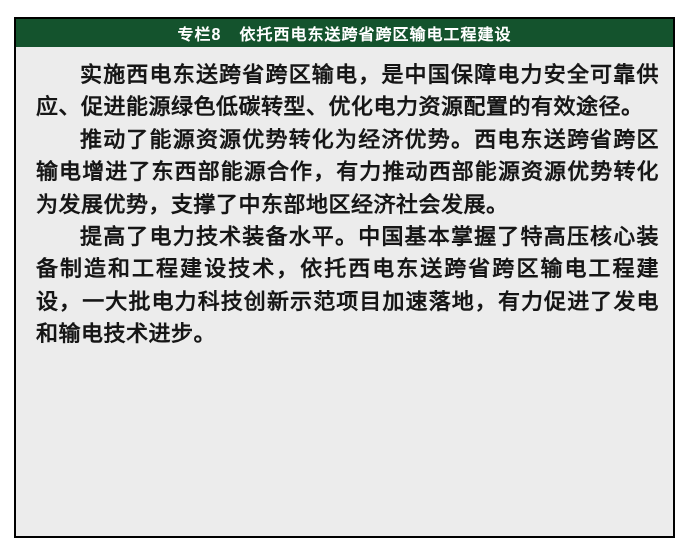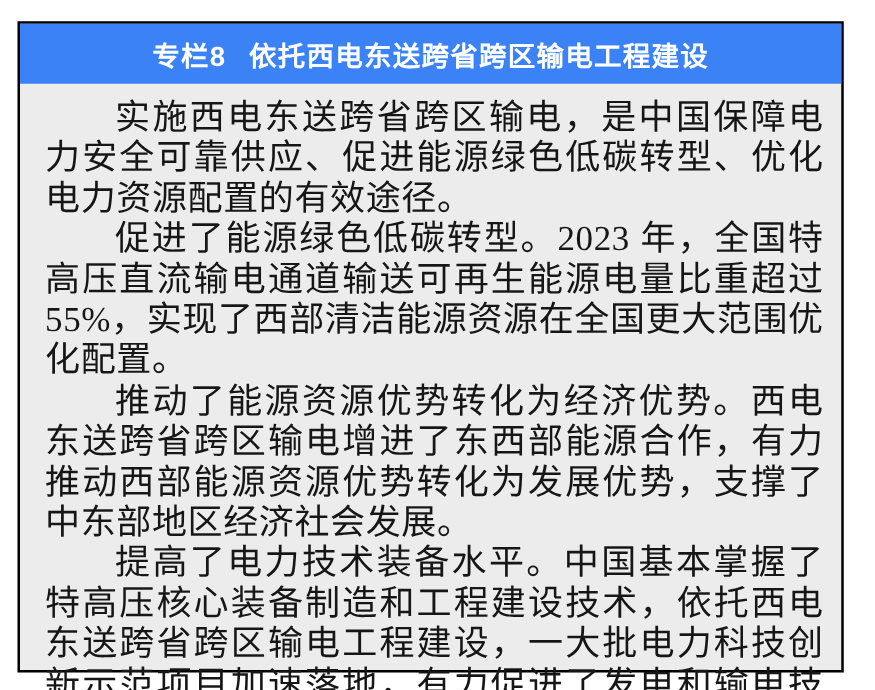--- a/index.html
+++ b/index.html
@@ -18,54 +18,54 @@
     position: absolute;
     left: 14px;
     top: 17px;
     width: 657px;
     height: 517px;
     border: 2px solid #000000;
     background: #ececec;
     box-sizing: content-box;
   }
   .box-header {
-    height: 48px;
-    background: #3b82f6;
+    height: 28px;
+    background: #14532d;
     color: #ffffff;
     display: flex;
     align-items: center;
     justify-content: center;
     font-family: "Liberation Sans", "DejaVu Sans", sans-serif;
     font-weight: bold;
-    font-size: 22px;
+    font-size: 16px;
     letter-spacing: 1px;
   }
   .box-header .header-label {
     margin-right: 18px;
   }
   .box-body {
     padding: 12px 14px 0 20px;
     color: #161616;
   }
   .box-body p {
     margin: 0;
-    font-size: 28px;
+    font-size: 22px;
     line-height: 32.4px;
     text-align: justify;
     text-indent: 2em;
     letter-spacing: 0.5px;
+    font-weight: bold;
   }
 </style>
 </head>
 <body>
 
 <div class="column-box">
   <div class="box-header">
     <span class="header-label">专栏8</span>
     <span class="header-title">依托西电东送跨省跨区输电工程建设</span>
   </div>
   <div class="box-body">
     <p>实施西电东送跨省跨区输电，是中国保障电力安全可靠供应、促进能源绿色低碳转型、优化电力资源配置的有效途径。</p>
-    <p>促进了能源绿色低碳转型。2023 年，全国特高压直流输电通道输送可再生能源电量比重超过 55%，实现了西部清洁能源资源在全国更大范围优化配置。</p>
     <p>推动了能源资源优势转化为经济优势。西电东送跨省跨区输电增进了东西部能源合作，有力推动西部能源资源优势转化为发展优势，支撑了中东部地区经济社会发展。</p>
     <p>提高了电力技术装备水平。中国基本掌握了特高压核心装备制造和工程建设技术，依托西电东送跨省跨区输电工程建设，一大批电力科技创新示范项目加速落地，有力促进了发电和输电技术进步。</p>
   </div>
 </div>
 
 </body></html>

